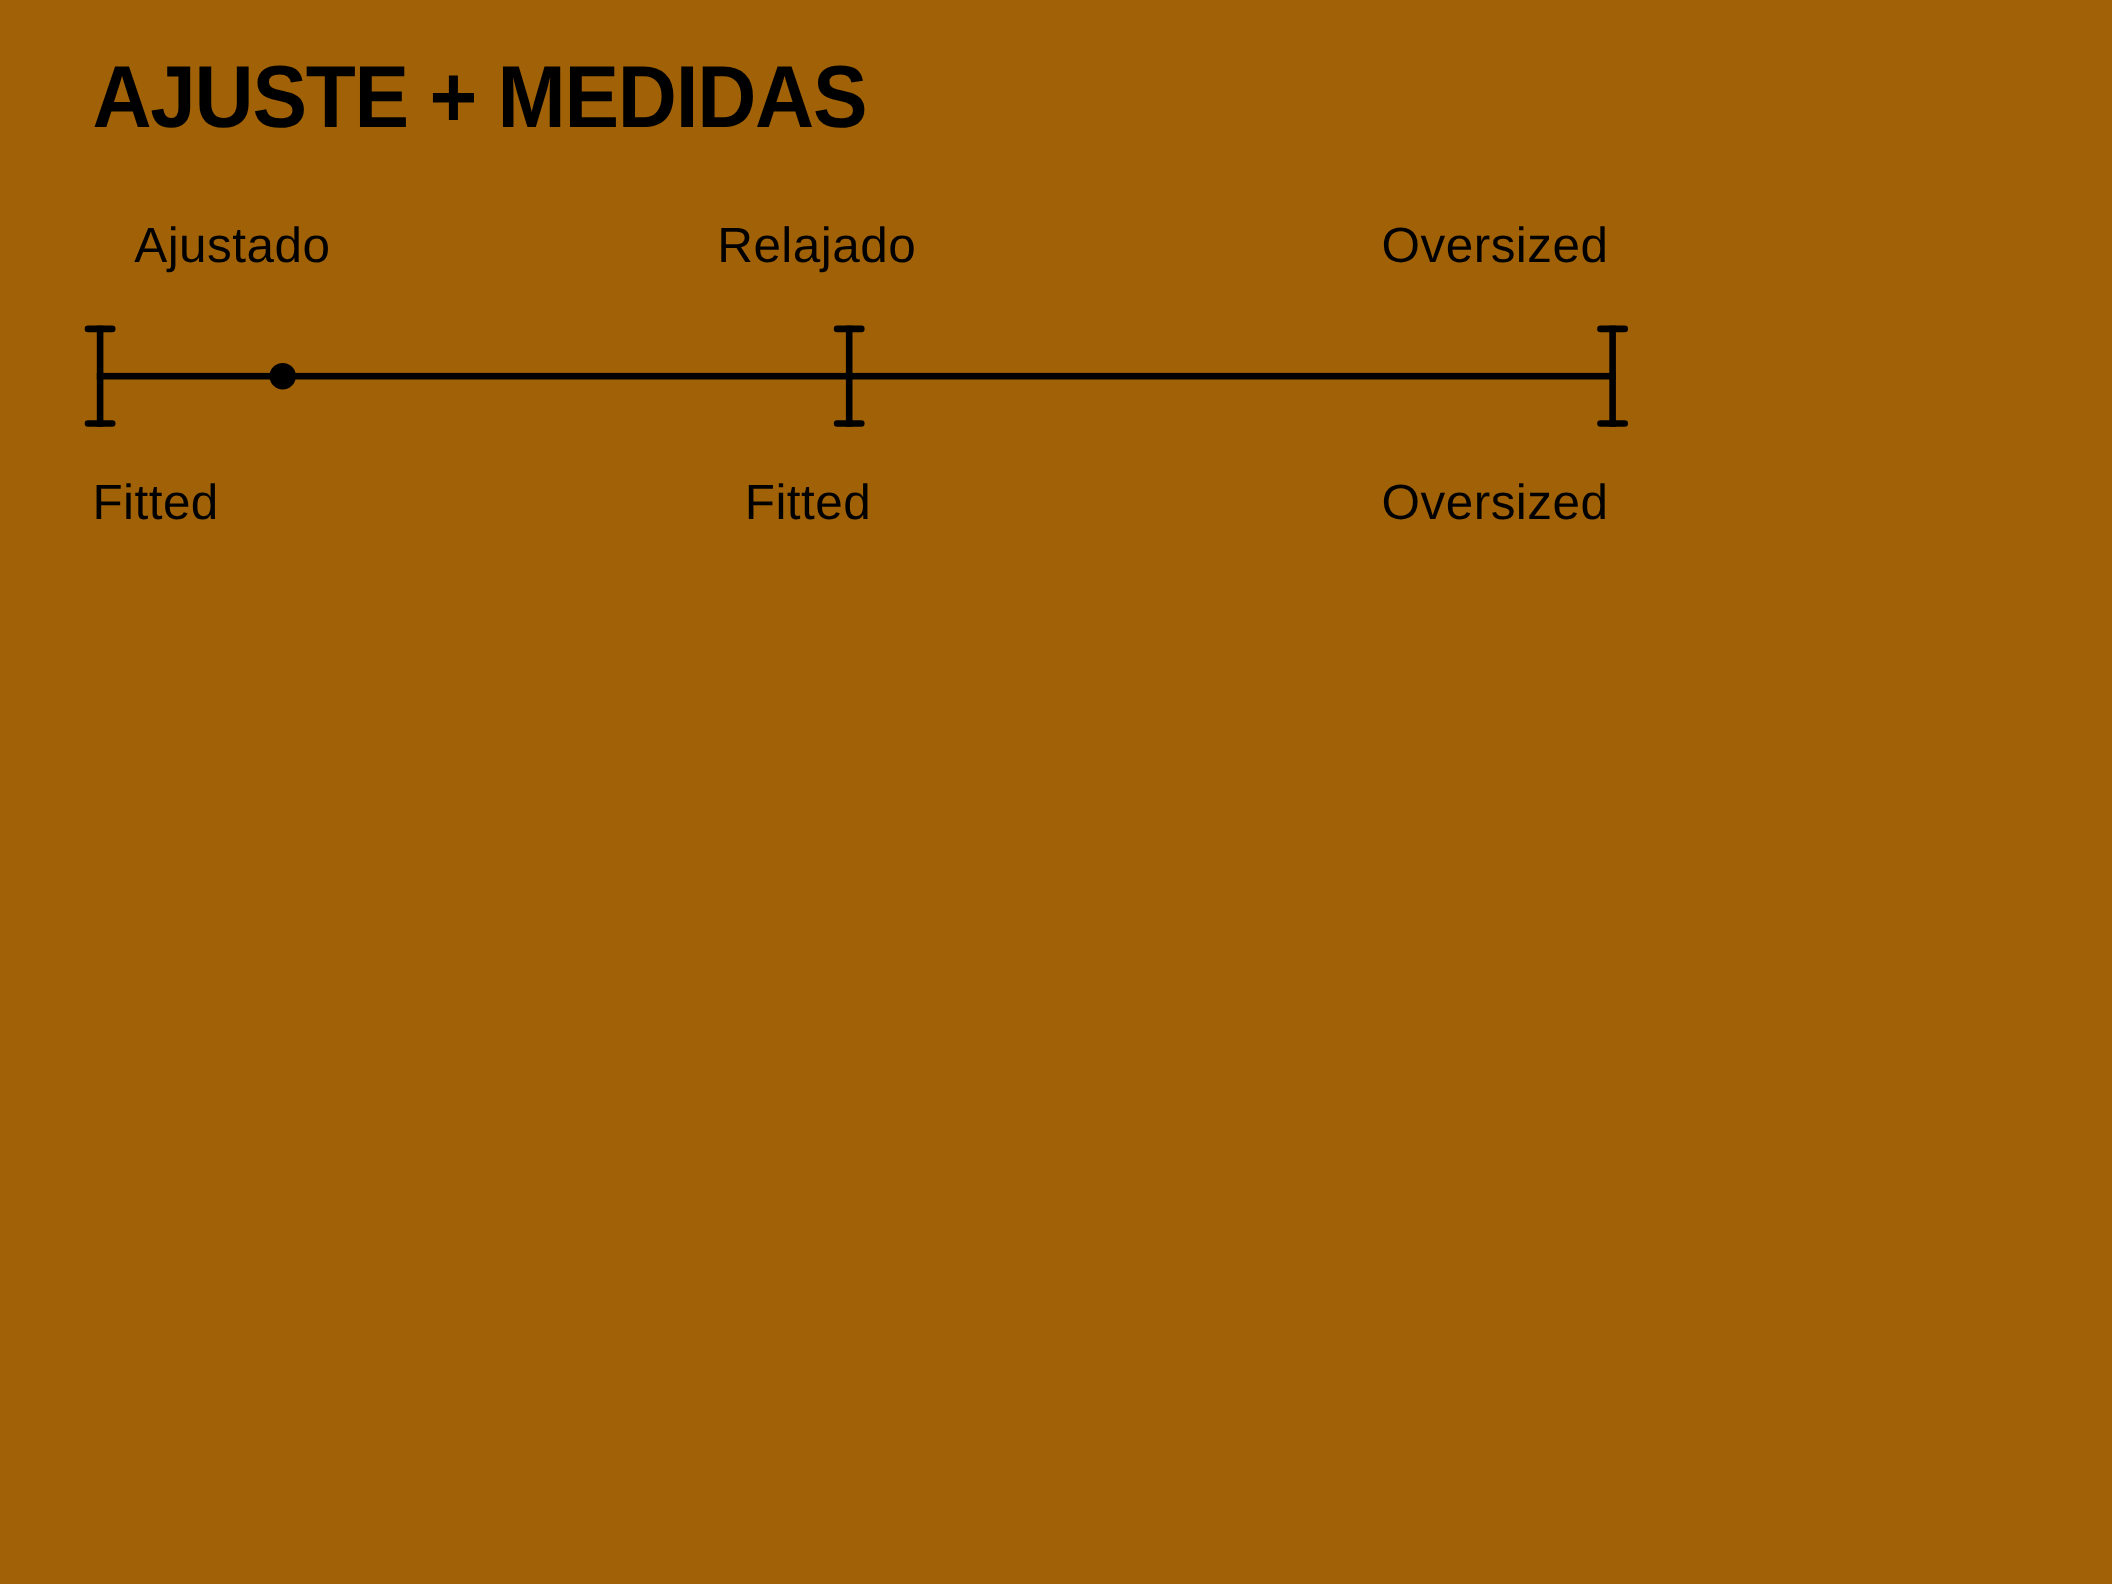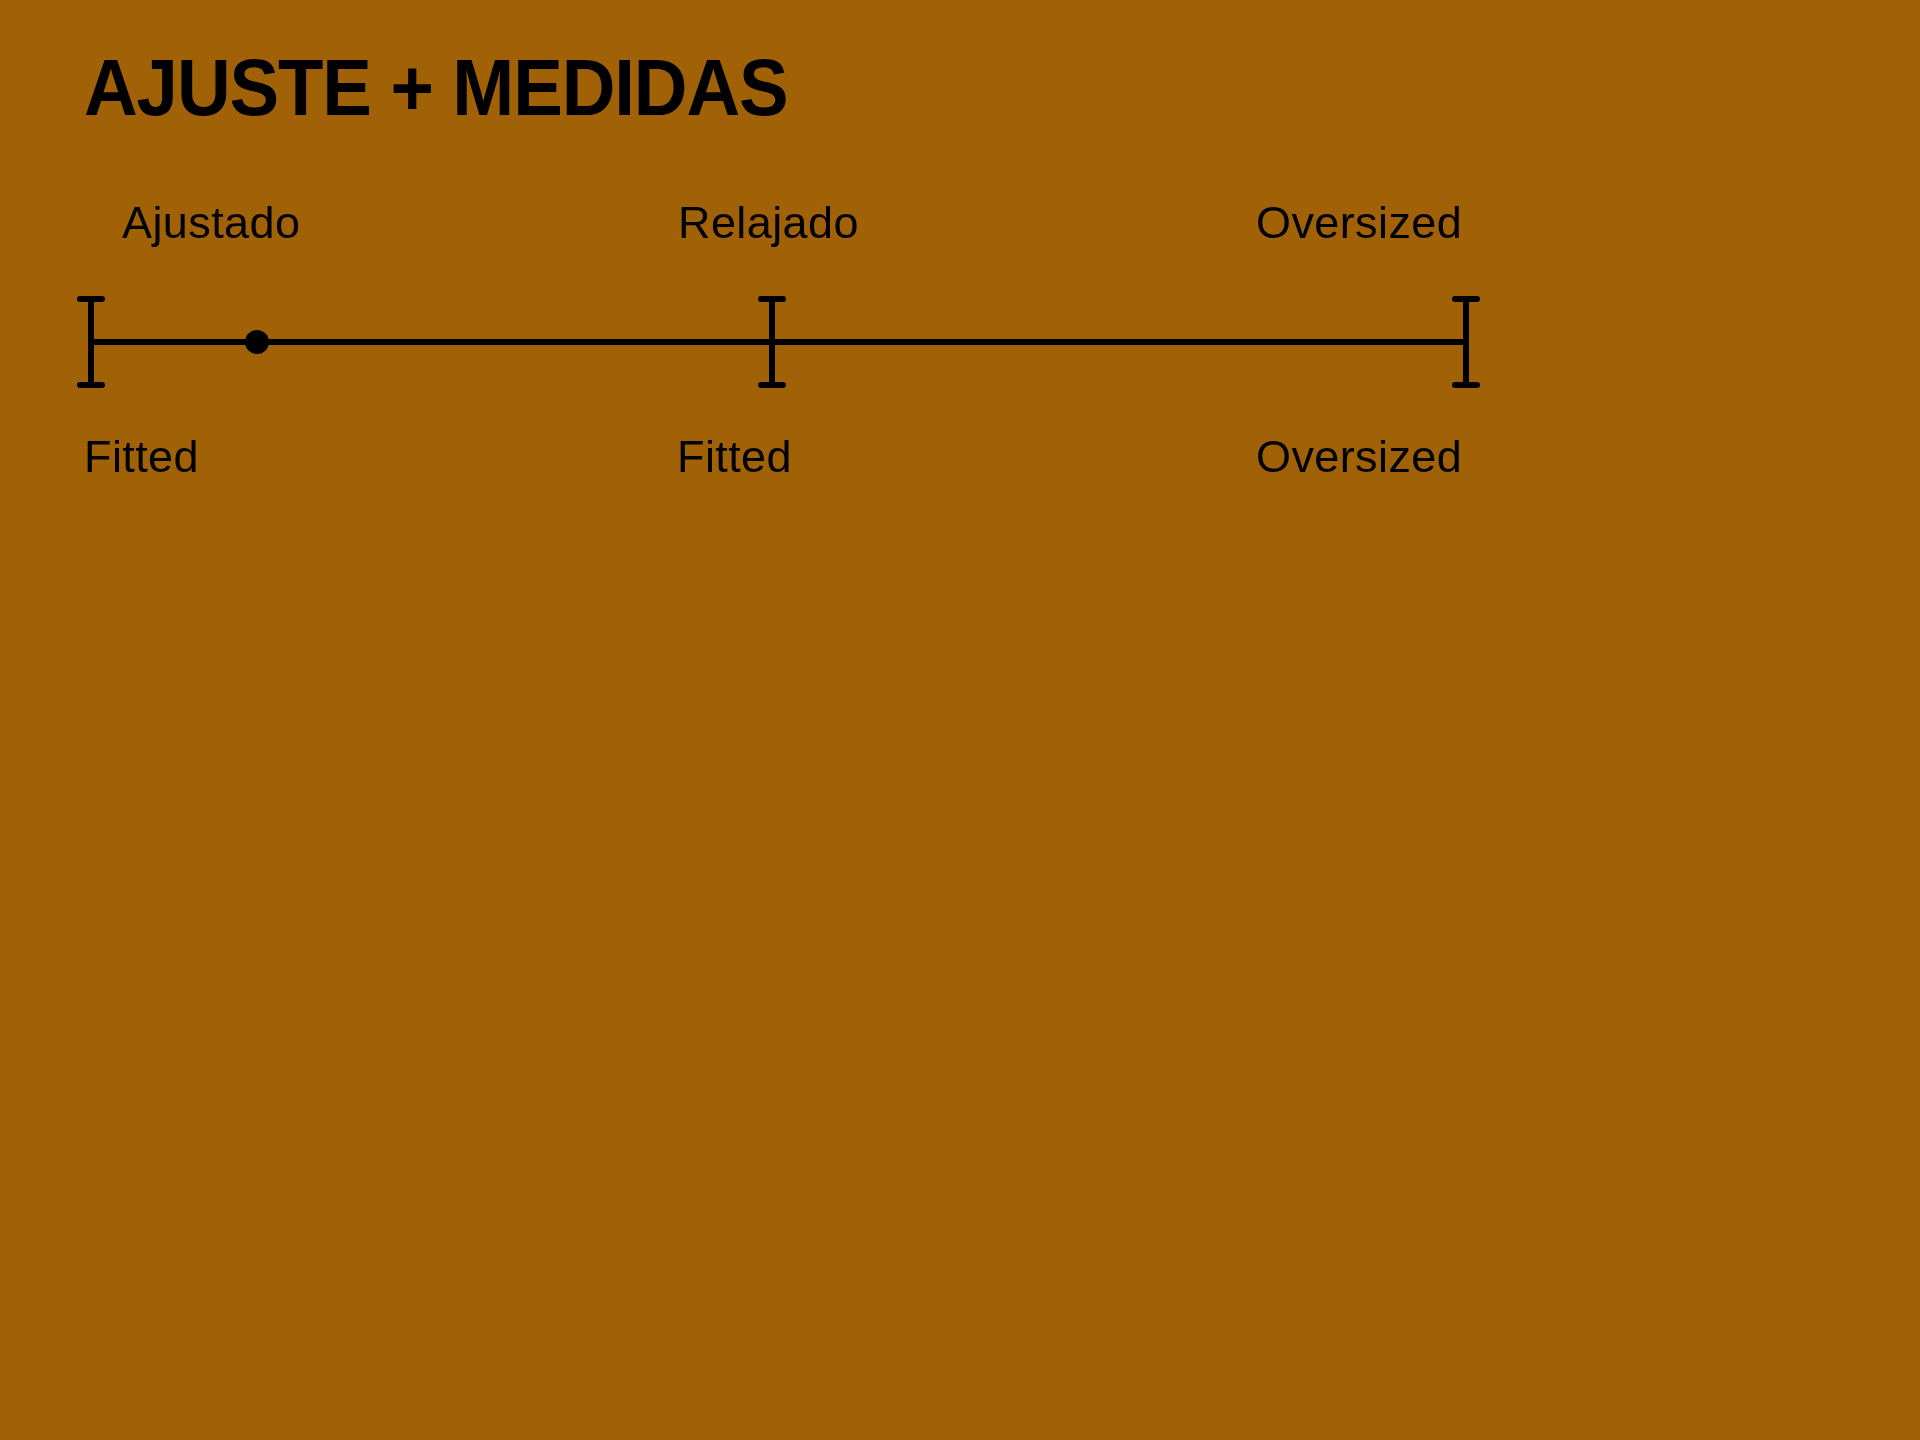--- a/index.html
+++ b/index.html
@@ -117,21 +117,21 @@
 <body>
 
 <div id="page">
 
   <div class="title">AJUSTE + MEDIDAS</div>
 
   <div class="scale-block">
 
     <div class="label-row top">
       <div class="scale-label" style="left:84px;margin-left:38px;">Ajustado</div>
-      <div class="scale-label" style="left:678px;">Relajado</div>
+      <div class="scale-label" style="left:652px;">Relajado</div>
       <div class="scale-label" style="left:1256px;">Oversized</div>
     </div>
 
     <div class="axis-line"></div>
 
     <div class="tick" style="left:91px;">
       <div class="stem"></div>
       <div class="cap top"></div>
       <div class="cap bottom"></div>
     </div>

